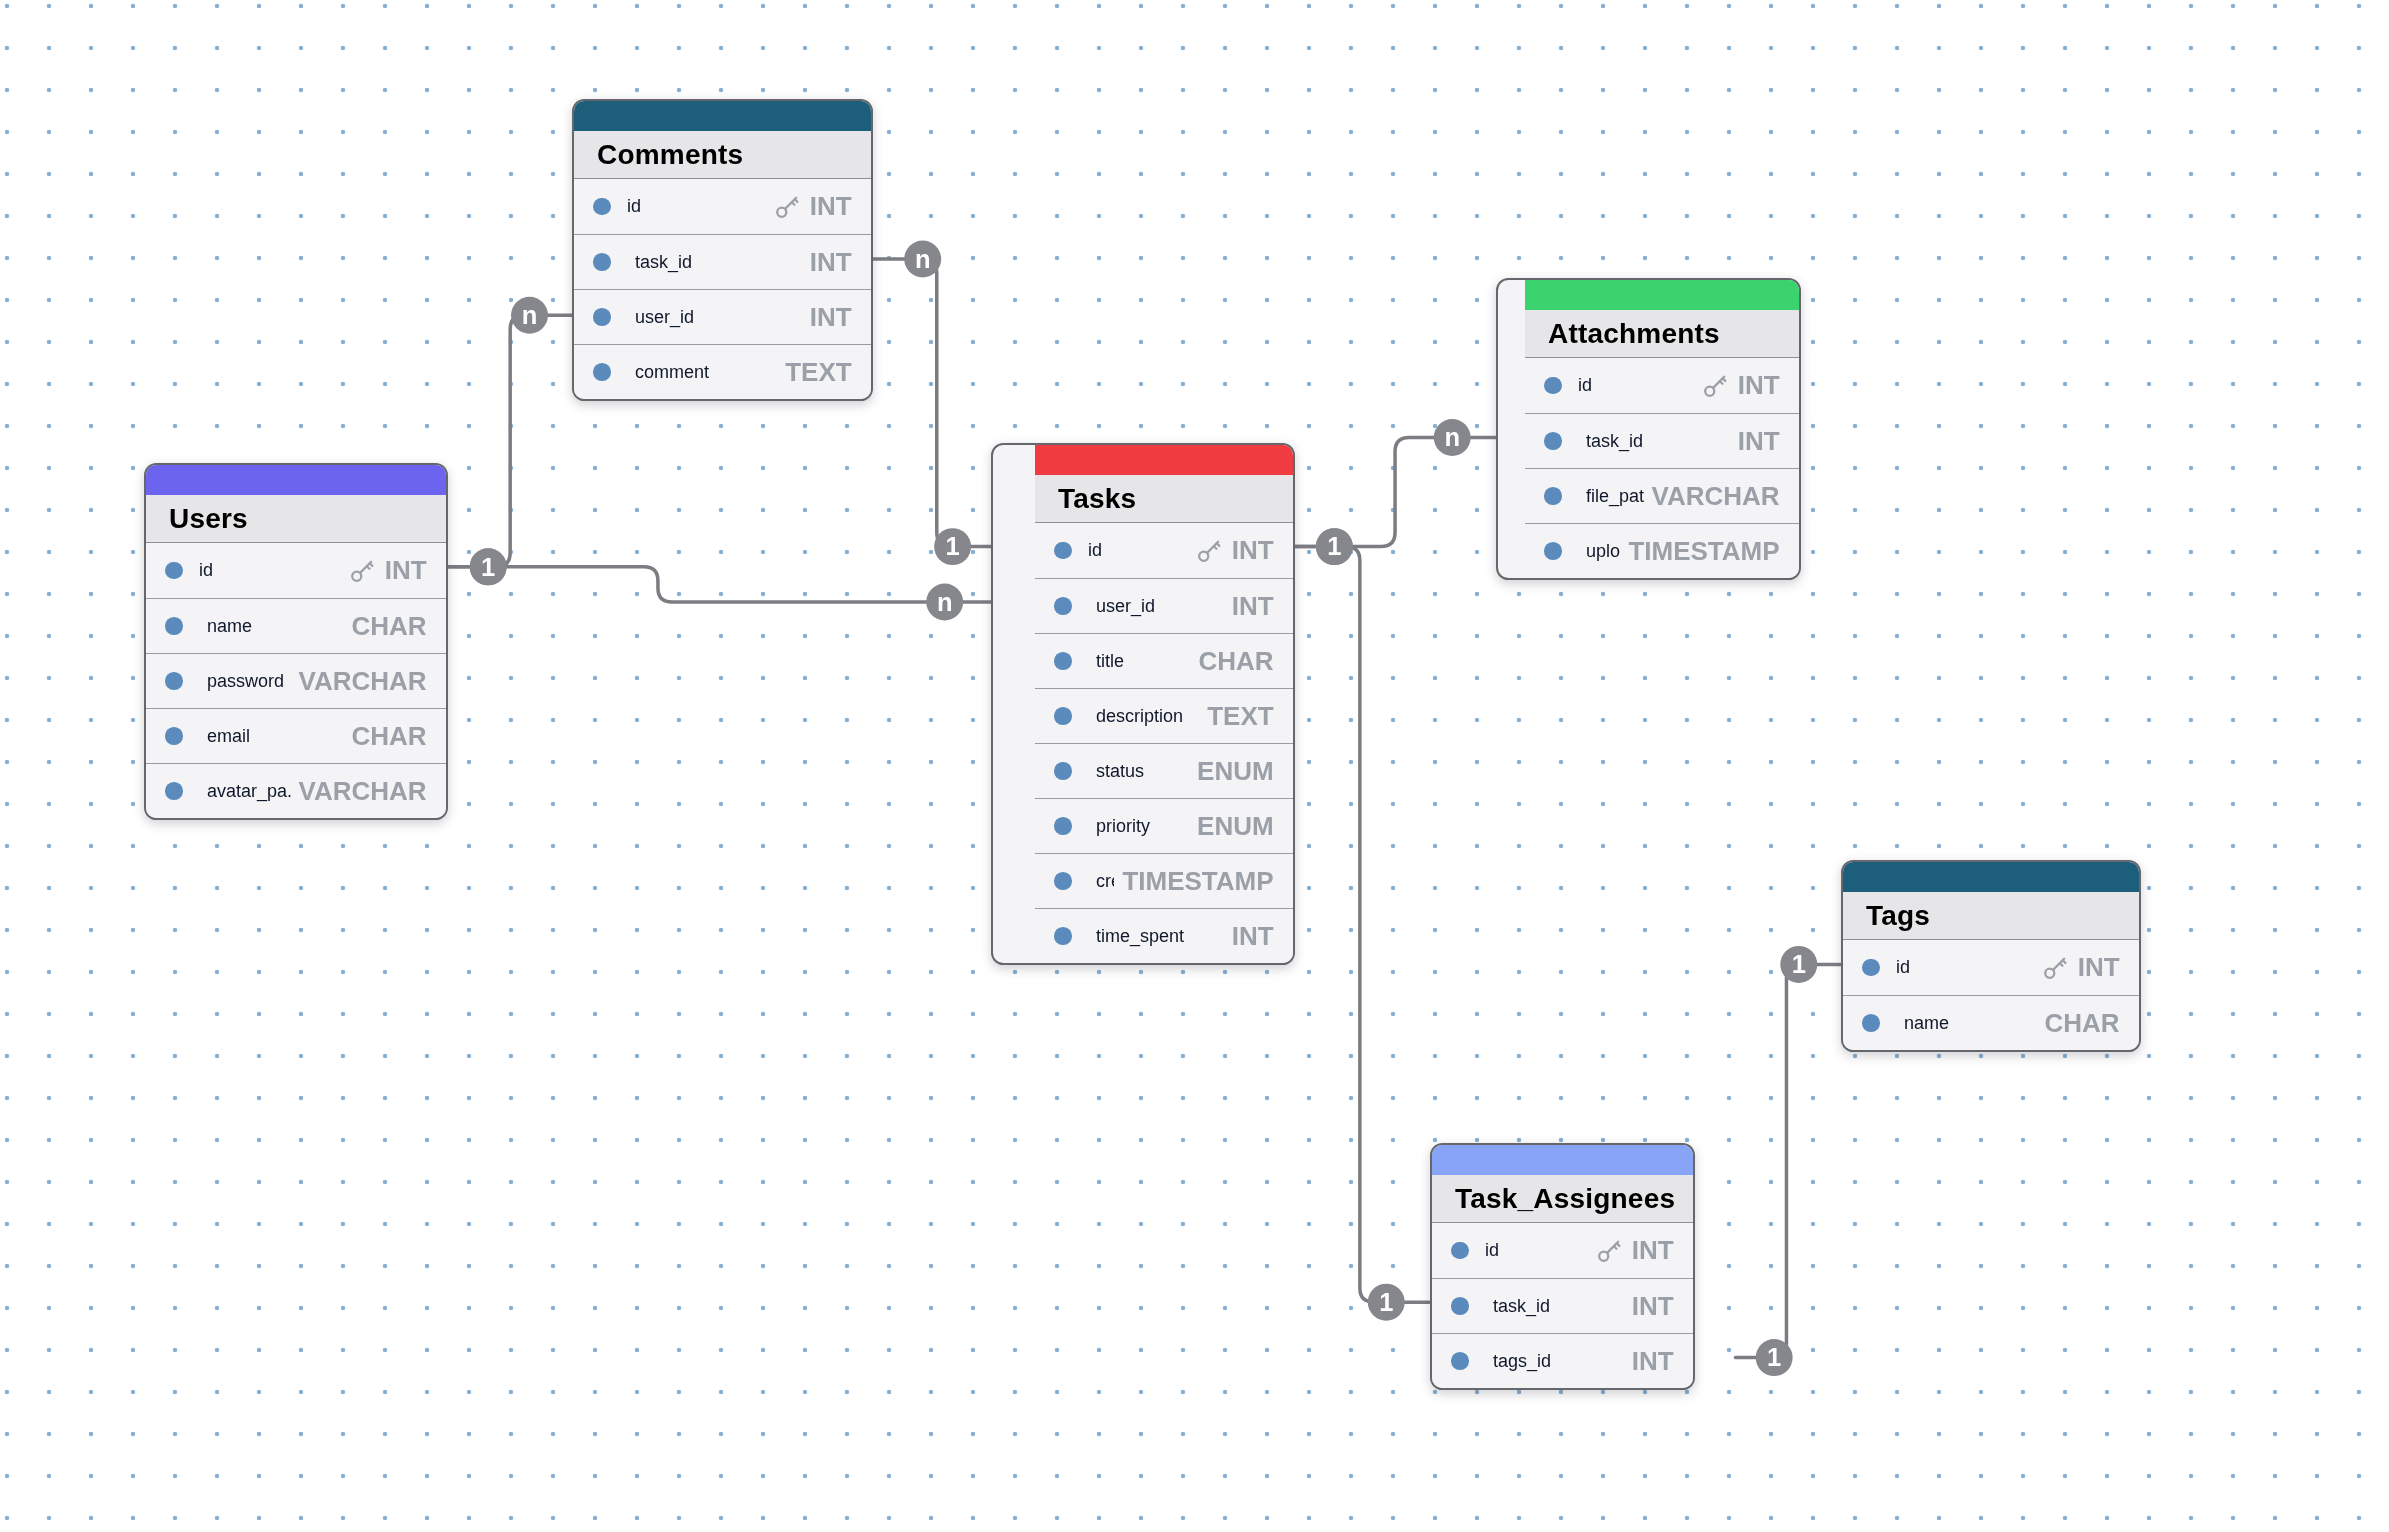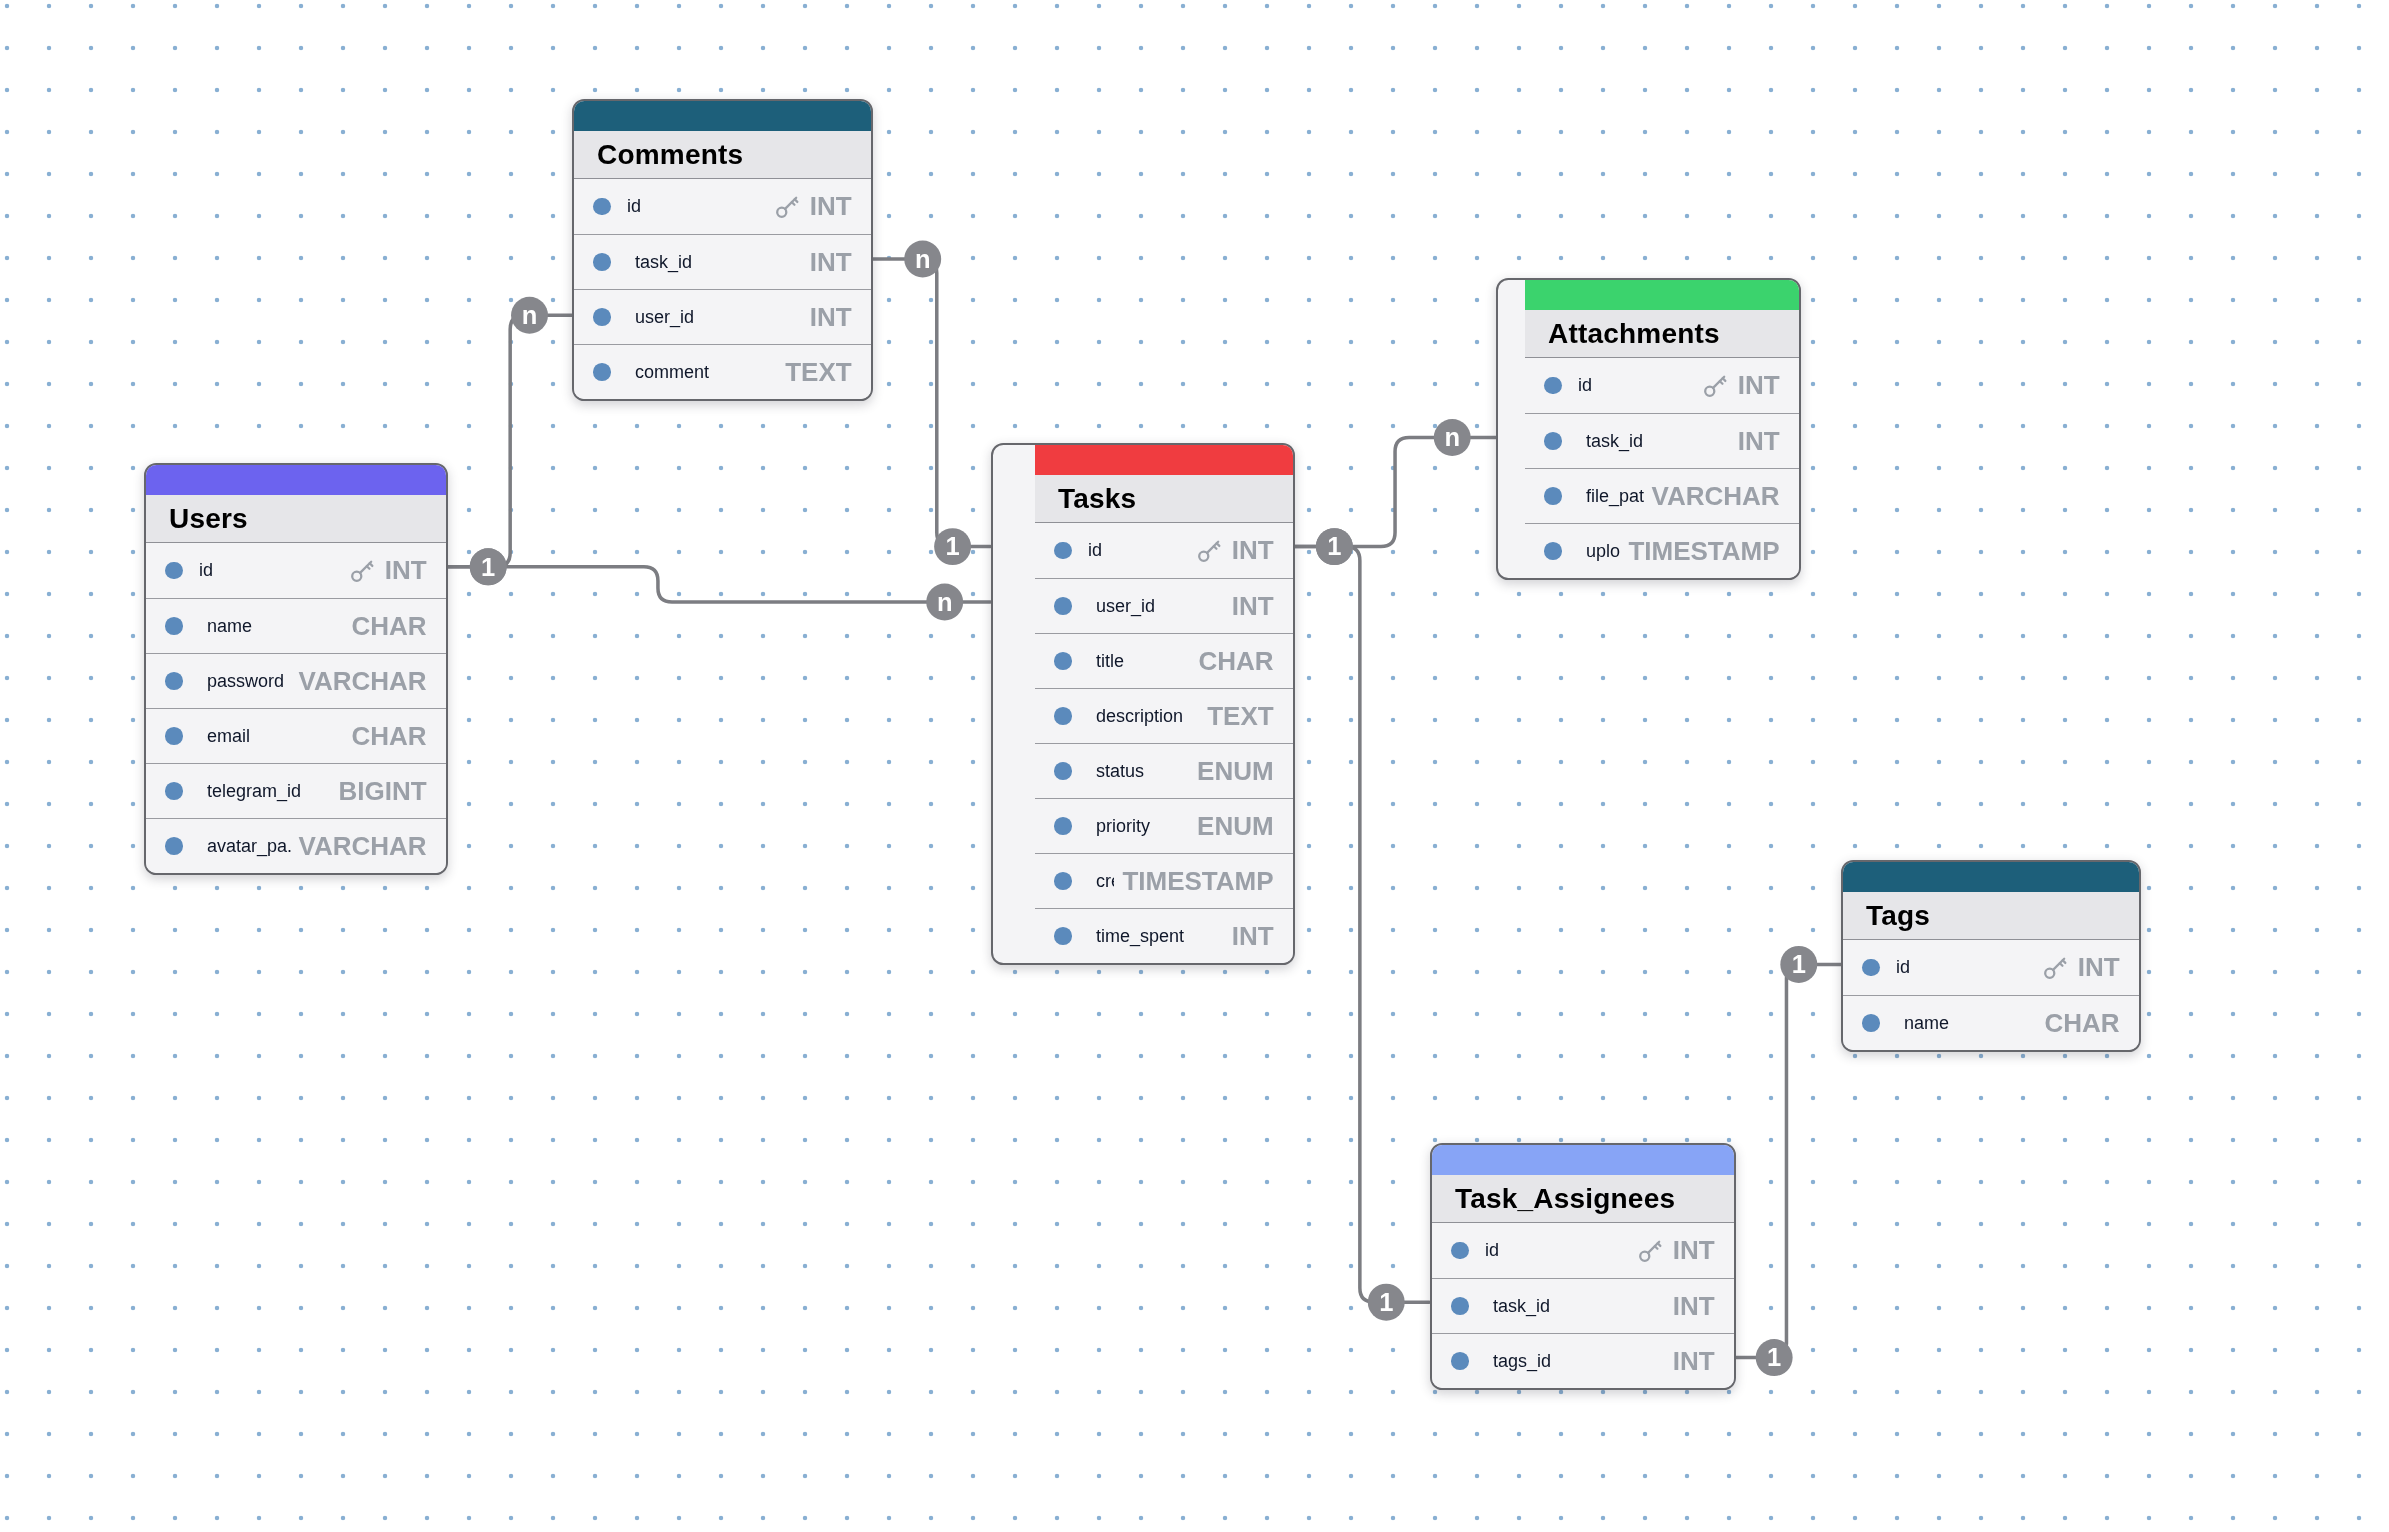--- a/index.html
+++ b/index.html
@@ -189,27 +189,20 @@
         </div>
         <div class="tbl-row">
           <span class="field-dot"></span>
           <span class="field-name">email</span>
           <span class="field-right">
             <span class="field-type">CHAR</span>
           </span>
         </div>
         <div class="tbl-row">
           <span class="field-dot"></span>
-          <span class="field-name">telegram_id</span>
-          <span class="field-right">
-            <span class="field-type">BIGINT</span>
-          </span>
-        </div>
-        <div class="tbl-row">
-          <span class="field-dot"></span>
           <span class="field-name">avatar_pa...</span>
           <span class="field-right">
             <span class="field-type">VARCHAR</span>
           </span>
         </div>
       </div>
       <div class="db-table" style="left: 991px; top: 443px; width: 304px; padding-left: 42px;">
         <div class="accent-bar" style="background: rgb(240, 60, 64);"></div>
         <div class="tbl-header">
           <span class="tbl-title">Tasks</span>
@@ -342,21 +335,21 @@
           </span>
         </div>
         <div class="tbl-row">
           <span class="field-dot"></span>
           <span class="field-name">name</span>
           <span class="field-right">
             <span class="field-type">CHAR</span>
           </span>
         </div>
       </div>
-      <div class="db-table" style="left: 1430px; top: 1143px; width: 306px;">
+      <div class="db-table" style="left: 1430px; top: 1143px; width: 265px;">
         <div class="accent-bar" style="background: rgb(135, 164, 246);"></div>
         <div class="tbl-header">
           <span class="tbl-title">Task_Assignees</span>
         </div>
         <div class="tbl-row">
           <span class="field-dot"></span>
           <span class="field-name">id</span>
           <span class="field-right">
             <svg viewBox="0 0 32 32" width="28" height="28" class="key-icon">
               <g fill="none" stroke="#9ba0a8" stroke-width="2.6" stroke-linecap="round">

